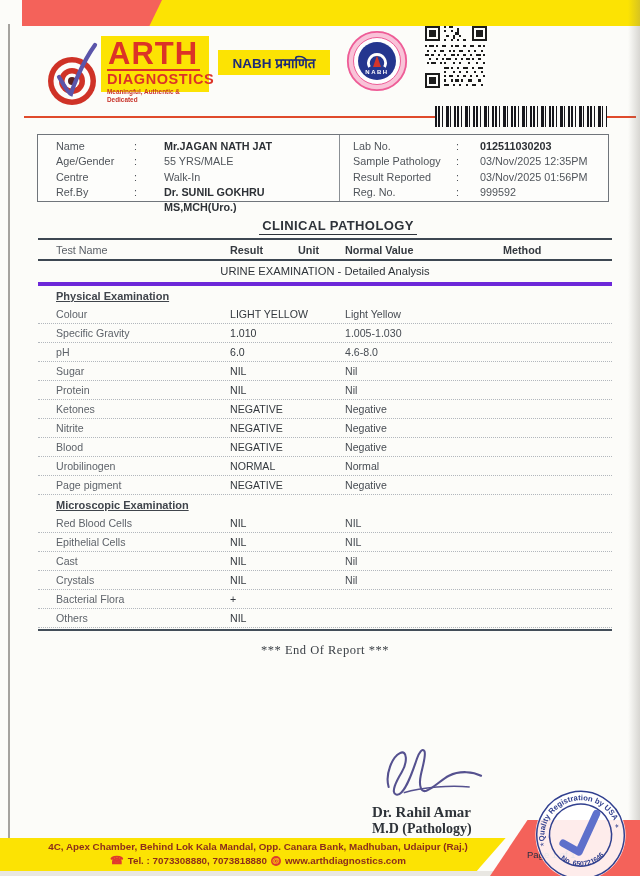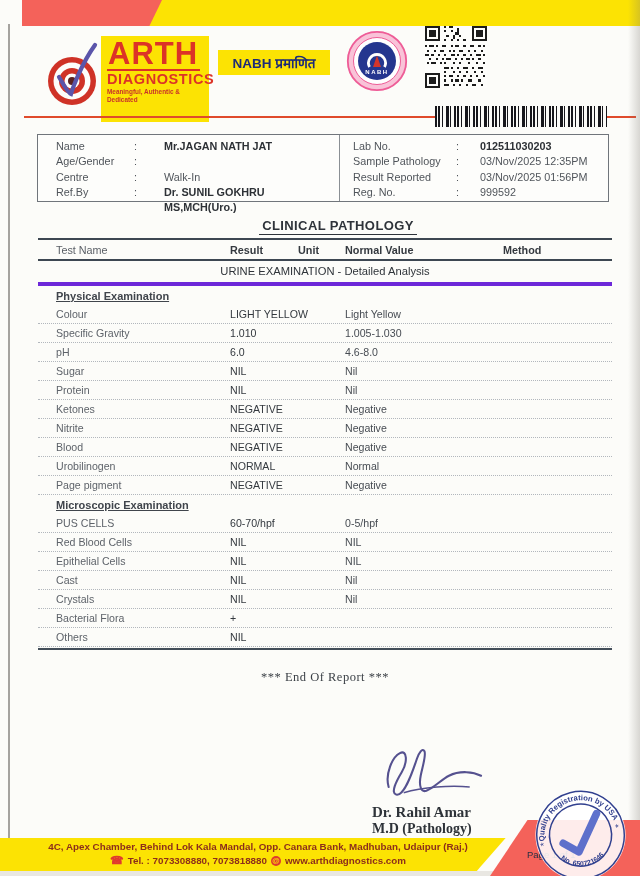--- a/index.html
+++ b/index.html
@@ -9,21 +9,21 @@
   .scan-left-edge{position:absolute;left:8px;top:24px;width:2px;height:846px;background:#4d4a46;opacity:.5}
   .scan-right-shade{position:absolute;right:0;top:0;width:12px;height:100%;
        background:linear-gradient(90deg,rgba(0,0,0,0),rgba(120,115,108,.28))}
   .scan-bottom-shade{position:absolute;left:0;bottom:0;width:100%;height:5px;background:#e9e7e2}
   
   .band-top-yellow{position:absolute;left:145px;top:0;width:495px;height:26px;background:#fce303}
   .band-top-red{position:absolute;left:22px;top:0;width:140px;height:26px;background:#f4625a;
        clip-path:polygon(0 0,100% 0,91% 100%,0 100%)}
   
   .dart{position:absolute;left:42px;top:42px}
-  .brand-box{position:absolute;left:101px;top:36px;width:108px;height:86px;background:#fce303;
+  .brand-box{position:absolute;left:101px;top:36px;width:108px;height:56px;background:#fce303;
        padding:3px 0 0 6px;box-sizing:border-box}
   .brand-name{font-size:31px;line-height:30px;font-weight:700;color:#dc3327;letter-spacing:1px;
        border-bottom:2.5px solid #dc3327;display:inline-block;padding:0 2px 0 1px}
   .brand-sub{font-size:14.5px;font-weight:700;color:#dc3327;letter-spacing:.6px;line-height:17px}
   .brand-tag{font-size:6.4px;font-weight:700;color:#c8332a;line-height:8px}
   .nabh-badge{position:absolute;left:218px;top:50px;width:112px;height:25px;background:#fce303;
        display:flex;align-items:center;justify-content:center;font-size:13.5px;font-weight:700;color:#1c2b78}
   .nabh-logo{position:absolute;left:346px;top:30px}
   .qr{position:absolute;left:423px;top:26px}
   .header-line{position:absolute;left:24px;top:116px;width:612px;height:2px;background:#e04b2c}
@@ -55,21 +55,21 @@
   .t-sub{height:21px;line-height:21px;text-align:center;font-weight:400;font-size:11.2px;color:#2f343a;
        border-bottom:4px solid #6d28d9}
   .t-sec{height:19px;line-height:20px;padding-left:18px;font-weight:700;font-size:11px;color:#40454c;
        text-decoration:underline}
   .t-row{display:grid;grid-template-columns:192px 115px 158px 1fr;height:18px;line-height:18px;
        font-size:10.6px;border-bottom:1.2px dotted #b2b7bd}
   .c-name{padding-left:18px;color:#5e636a}
   .c-result{color:#33383e}
   .c-normal{color:#474c53}
   .t-end-line{height:0;border-bottom:2px solid #434e59;margin-top:1px}
-  .end-note{margin-top:20px;text-align:center;font-family:"Liberation Serif",serif;
+  .end-note{margin-top:12px;text-align:center;font-family:"Liberation Serif",serif;
        font-size:12.5px;color:#3a3f45;letter-spacing:.5px}
   
   .sig-block{position:absolute;left:372px;top:738px;width:160px;z-index:5}
   .sig-name{font-family:"Liberation Serif",serif;font-weight:700;font-size:15px;color:#2e3339;margin-top:-4px}
   .sig-degree{font-family:"Liberation Serif",serif;font-weight:700;font-size:14px;color:#2e3339}
   
   .red-corner{position:absolute;right:0;bottom:0;width:150px;height:56px;background:#f4625a;
        clip-path:polygon(25% 0,100% 0,100% 100%,0 100%);z-index:1}
   .band-bottom-yellow{position:absolute;left:0;top:838px;width:640px;height:33px;background:#fce303;
        clip-path:polygon(0 0,79% 0,74.5% 100%,0 100%);z-index:2}
@@ -138,20 +138,21 @@
 <div class="patient-box">
   <div class="pcol pcol-left" id="patient-left">
       <div class="pf-row">
         <span class="pf-label">Name</span>
         <span class="pf-colon">:</span>
         <span class="pf-value pf-bold">Mr.JAGAN NATH JAT</span>
       </div>
       <div class="pf-row">
         <span class="pf-label">Age/Gender</span>
         <span class="pf-colon">:</span>
+        <span class="pf-value">55 YRS/MALE</span>
       </div>
       <div class="pf-row">
         <span class="pf-label">Centre</span>
         <span class="pf-colon">:</span>
         <span class="pf-value">Walk-In</span>
       </div>
       <div class="pf-row">
         <span class="pf-label">Ref.By</span>
         <span class="pf-colon">:</span>
         <span class="pf-value pf-bold">Dr. SUNIL GOKHRU MS,MCH(Uro.)</span>
@@ -247,26 +248,20 @@
         <span class="c-normal">Normal</span>
         <span class="c-method"></span>
       </div>
       <div class="t-row">
         <span class="c-name">Page pigment</span>
         <span class="c-result">NEGATIVE</span>
         <span class="c-normal">Negative</span>
         <span class="c-method"></span>
       </div>
       <div class="t-sec">Microscopic Examination</div>
-      <div class="t-row">
-        <span class="c-name">PUS CELLS</span>
-        <span class="c-result">60-70/hpf</span>
-        <span class="c-normal">0-5/hpf</span>
-        <span class="c-method"></span>
-      </div>
       <div class="t-row">
         <span class="c-name">Red Blood Cells</span>
         <span class="c-result">NIL</span>
         <span class="c-normal">NIL</span>
         <span class="c-method"></span>
       </div>
       <div class="t-row">
         <span class="c-name">Epithelial Cells</span>
         <span class="c-result">NIL</span>
         <span class="c-normal">NIL</span>

